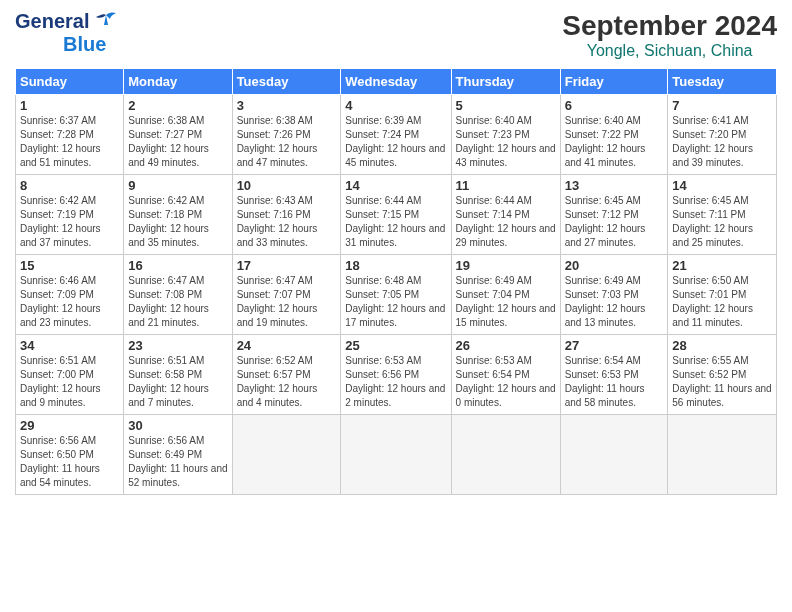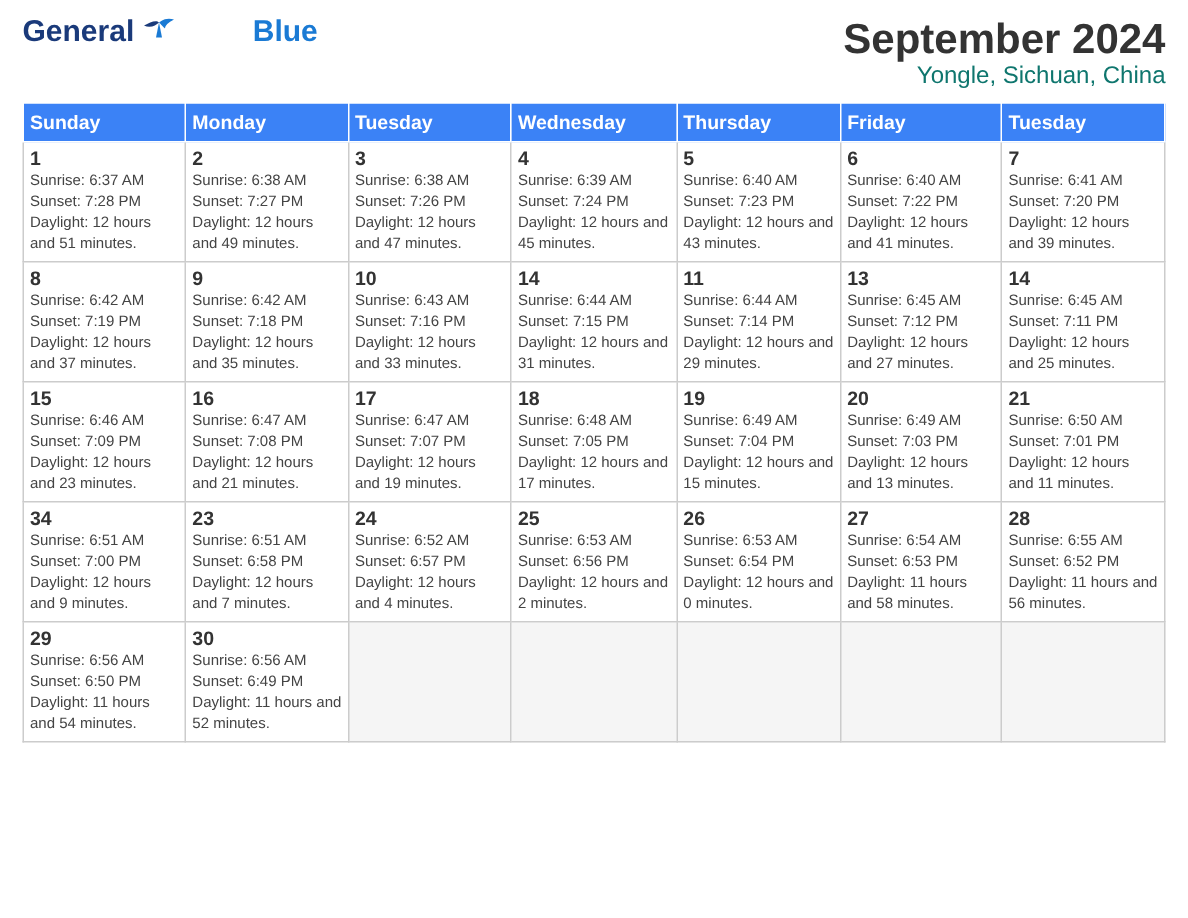--- a/index.html
+++ b/index.html
@@ -15,21 +15,21 @@
       height: 612px;
       padding: 10px 15px;
     }
     .header {
       display: flex;
       justify-content: space-between;
       align-items: flex-start;
       margin-bottom: 8px;
     }
     .title-block {
-      text-align: right;
+      text-align: center;
     }
     .title-block h1 {
       font-size: 28px;
       font-weight: bold;
       color: #333;
     }
     .title-block h2 {
       font-size: 16px;
       font-weight: normal;
       color: #0f766e;
@@ -67,21 +67,21 @@
       display: block;
       margin-bottom: 1px;
     }
     .calendar tbody tr td .day-info {
       font-size: 10px;
       color: #444;
       line-height: 1.4;
     }
     .logo-container {
       display: flex;
-      flex-direction: row;
+      flex-direction: column;
       align-items: flex-start;
     }
     .logo-line1 {
       display: flex;
       align-items: center;
     }
     .logo-word-general {
       font-size: 20px;
       font-weight: bold;
       color: #1a3a7a;

